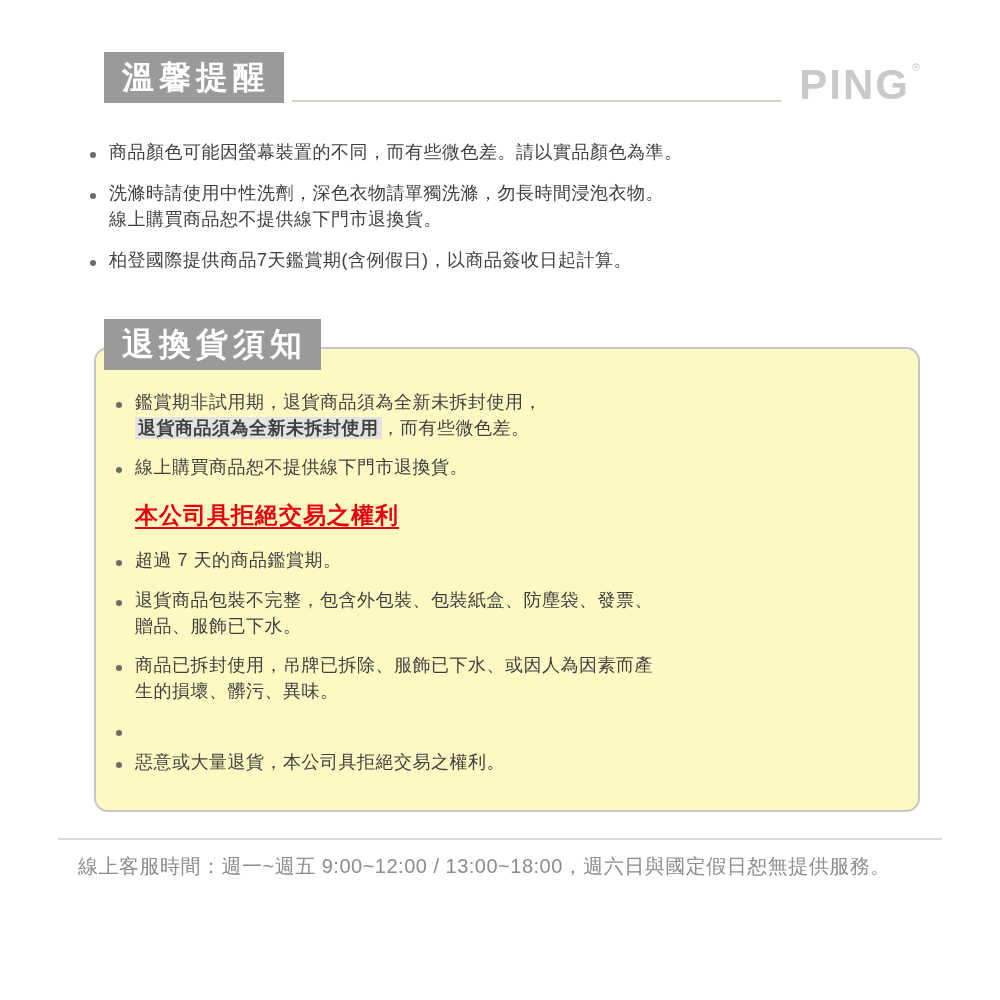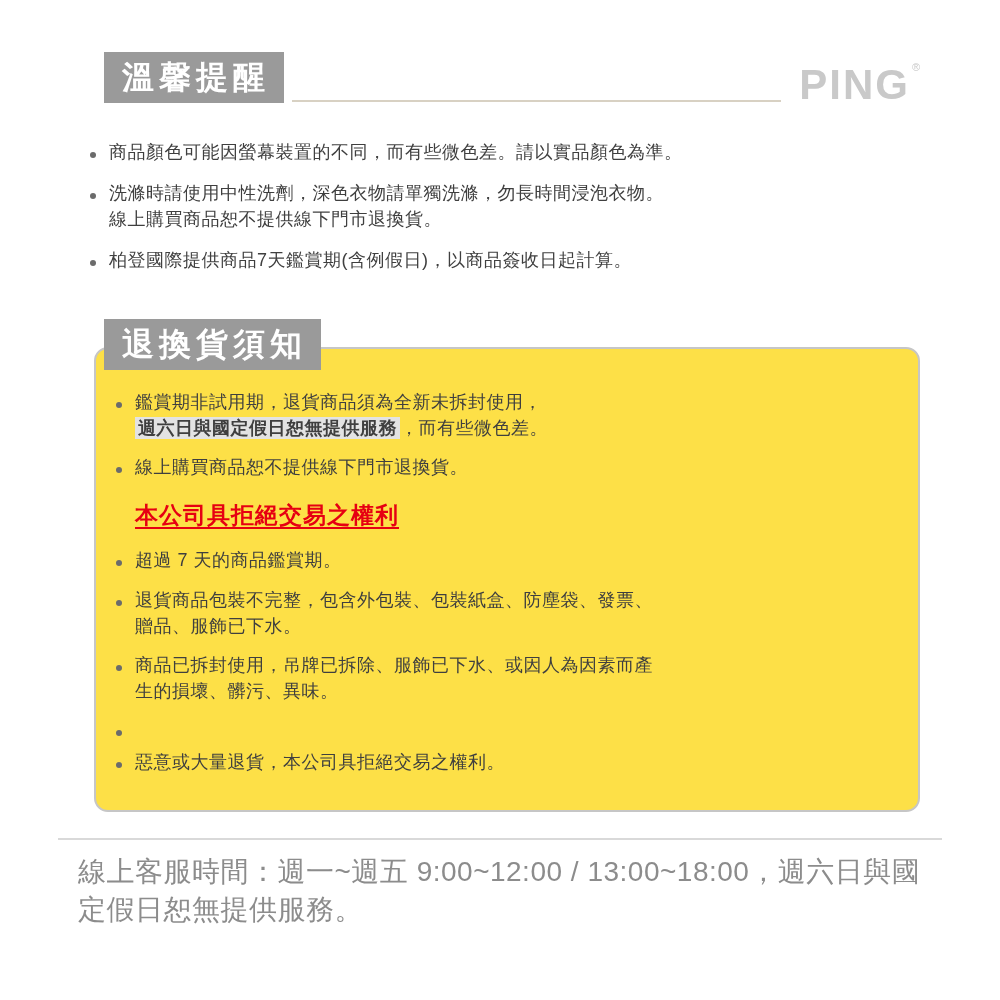--- a/index.html
+++ b/index.html
@@ -70,21 +70,21 @@
   .reminder-list { margin-top: 36px; }
 
   
   .returns-wrap { position: relative; margin-top: 74px; }
   .badge2 { position: absolute; left: 0; top: -28px; z-index: 2; }
   .returns-box {
     margin-left: 6px;
     border: 2px solid #c6c6c6;
     border-radius: 14px;
     padding: 40px 24px 22px 18px;
-    background: #fde047;
+    background: #fef9c3;
   }
   .returns-box .bullet { margin-bottom: 13px; }
   .hl {
     background: var(--highlight-bg, #e3e3e3);
     font-weight: bold;
     padding: 1px 3px;
   }
   .warning-heading {
     color: var(--accent-red, #e60012);
     font-size: 23px;
@@ -95,21 +95,21 @@
     margin: 20px 0 16px 21px;
   }
 
   
   .footer {
     margin: 26px 58px 0 58px;
     border-top: 2px solid #d9d9d9;
     padding: 13px 0 0 20px;
   }
   .footer-text {
-    font-size: 28px;
+    font-size: 20px;
     letter-spacing: 0.5px;
     color: #8c8c8c;
   }
 </style>
 </head>
 <body>
 
 <div class="page">
 
   <div class="header-row">
@@ -140,21 +140,21 @@
 
   <div class="returns-wrap">
     <div class="badge badge2">退換貨須知</div>
 
     <div class="returns-box">
       <ul class="bullets">
         <li class="bullet">
           <span class="dot"></span>
           <div class="bullet-text">
             <span>鑑賞期非試用期，退貨商品須為全新未拆封使用，</span><br>
-            <span class="hl">週六日與國定假日恕無提供服務</span><span>，而有些微色差。</span>
+            <span class="hl">退貨商品須為全新未拆封使用</span><span>，而有些微色差。</span>
           </div>
         </li>
         <li class="bullet">
           <span class="dot"></span>
           <div class="bullet-text">線上購買商品恕不提供線下門市退換貨。</div>
         </li>
       </ul>
 
       <div class="warning-heading">本公司具拒絕交易之權利</div>
 

